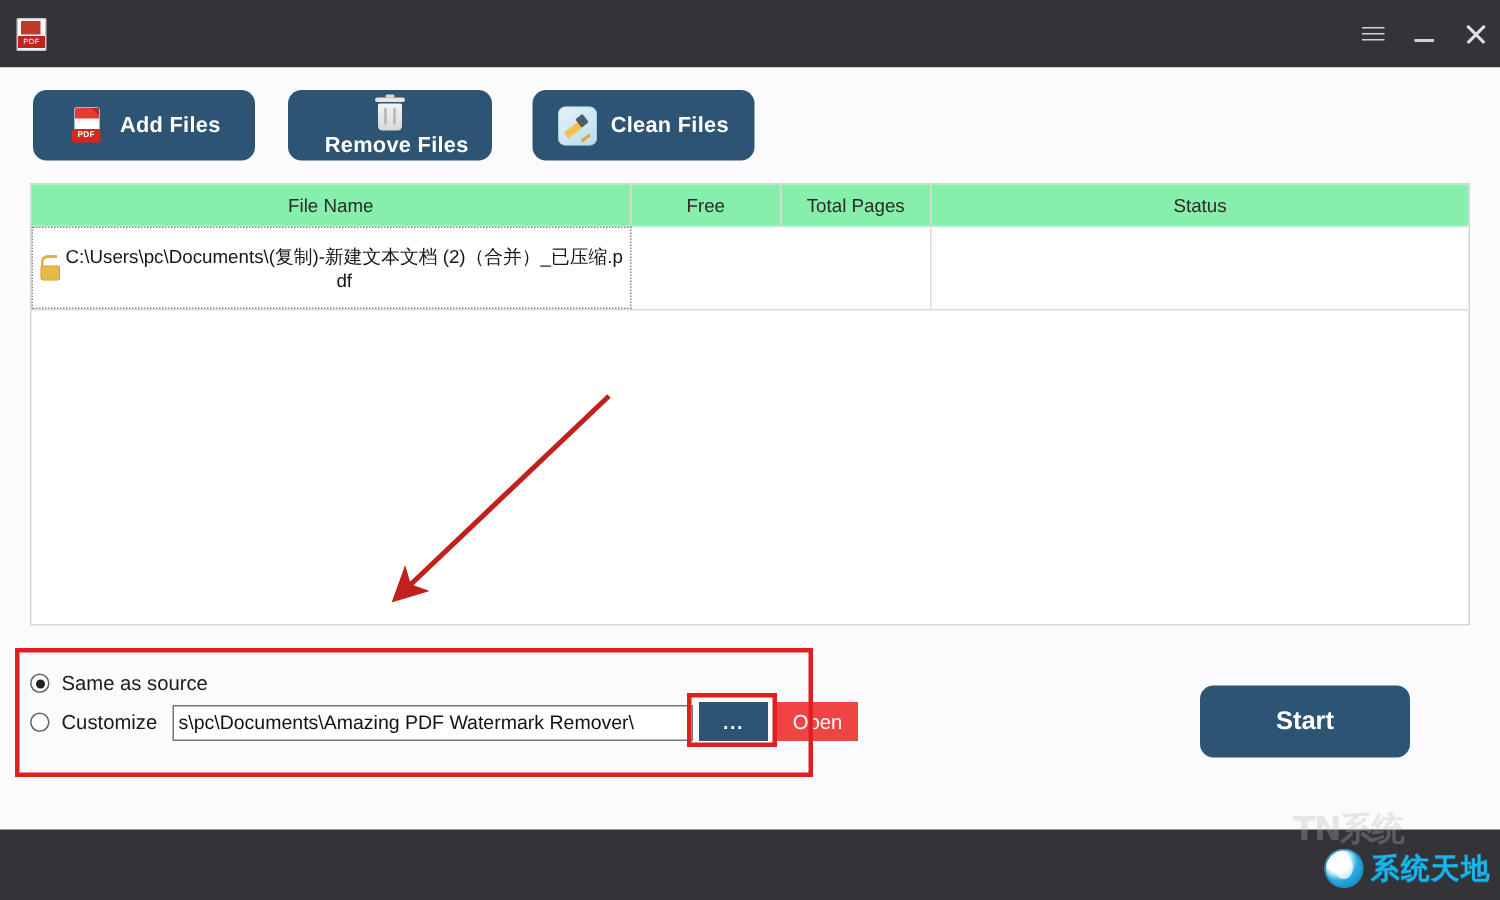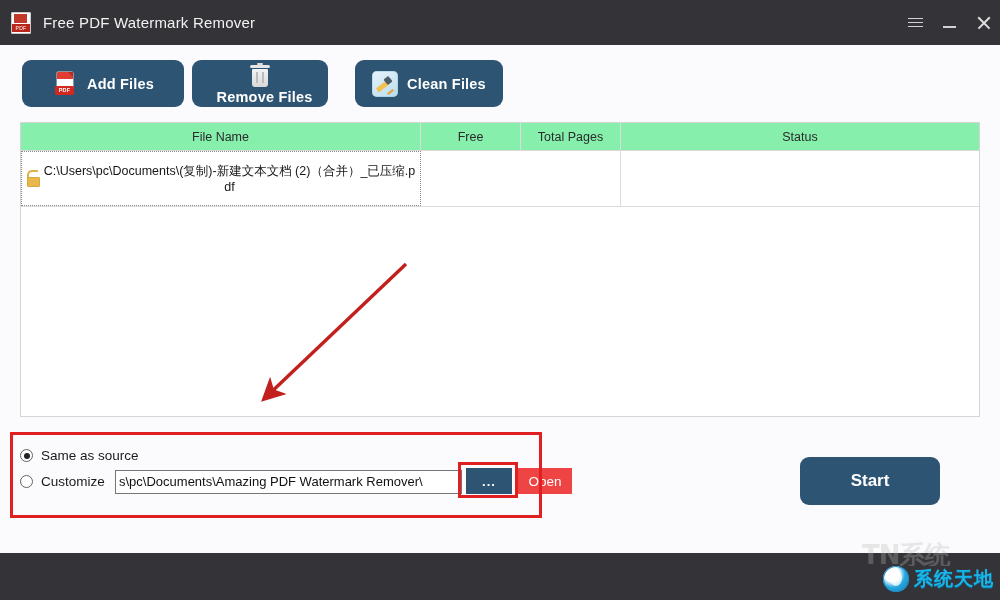--- a/index.html
+++ b/index.html
@@ -54,21 +54,21 @@
 
   
   .toolbar{
     position:absolute;left:0;top:45px;width:1000px;height:77px;background:#fbfafc;
   }
   .tbtn{
     position:absolute;top:15px;height:47px;border-radius:9px;
     background:#2d5472;display:flex;align-items:center;justify-content:center;
     cursor:pointer;user-select:none;
   }
-  #btn-add{left:22px;width:162px;}
+  #btn-add{left:22px;width:148px;}
   #btn-remove{left:192px;width:136px;flex-direction:column;}
   #btn-clean{left:355px;width:148px;}
   .tbtn .lbl{
     color:#ffffff;font-size:14.5px;font-weight:bold;margin-left:9px;letter-spacing:.2px;
   }
 
   
   .ico-addfiles{position:relative;width:26px;height:26px;}
   .ico-addfiles .pg{
     position:absolute;left:5px;top:1px;width:16px;height:21px;background:#fdfdfd;
@@ -229,21 +229,21 @@
   #annot-panel{left:10px;top:432px;width:532px;height:86px;}
   #annot-dots{left:458px;top:462px;width:60px;height:36px;}
   .annot-arrow{position:absolute;left:250px;top:258px;width:165px;height:150px;pointer-events:none;}
 
   
   .footer{
     position:absolute;left:0;top:553px;width:1000px;height:47px;background:#343438;
   }
   .wm-faint{
     position:absolute;right:8px;top:538px;width:130px;height:28px;
-    color:#b9b9b9;font-size:26px;font-weight:bold;letter-spacing:-1px;
+    color:#b9b9b9;font-size:22px;font-weight:bold;letter-spacing:-1px;
     opacity:.30;font-family:"DejaVu Sans",sans-serif;overflow:hidden;
     white-space:nowrap;
   }
   .wm-logo{
     position:absolute;right:6px;top:566px;display:flex;align-items:center;
   }
   .wm-globe{
     width:26px;height:26px;border-radius:50%;
     background:radial-gradient(circle at 35% 32%,#ffffff 0 30%,#2aa9e0 52%,#0e7bb5 100%);
     position:relative;box-shadow:0 0 0 1px #1b8ec4 inset;
@@ -256,21 +256,20 @@
     color:#19b4e8;font-size:19px;font-weight:bold;margin-left:5px;
     font-family:"DejaVu Sans",sans-serif;letter-spacing:1px;
     text-shadow:0 1px 0 #0c6f9e;
   }
 </style>
 </head>
 <body>
 
 <div class="titlebar">
   <div class="app-icon"></div>
-  <div class="app-title">Free PDF Watermark Remover</div>
   <div class="win-btns">
     <div class="win-btn">
       <div class="hamburger">
           <span></span>
           <span></span>
           <span></span>
         </div>
     </div>
     <div class="win-btn">
       <div class="minimize"></div>

